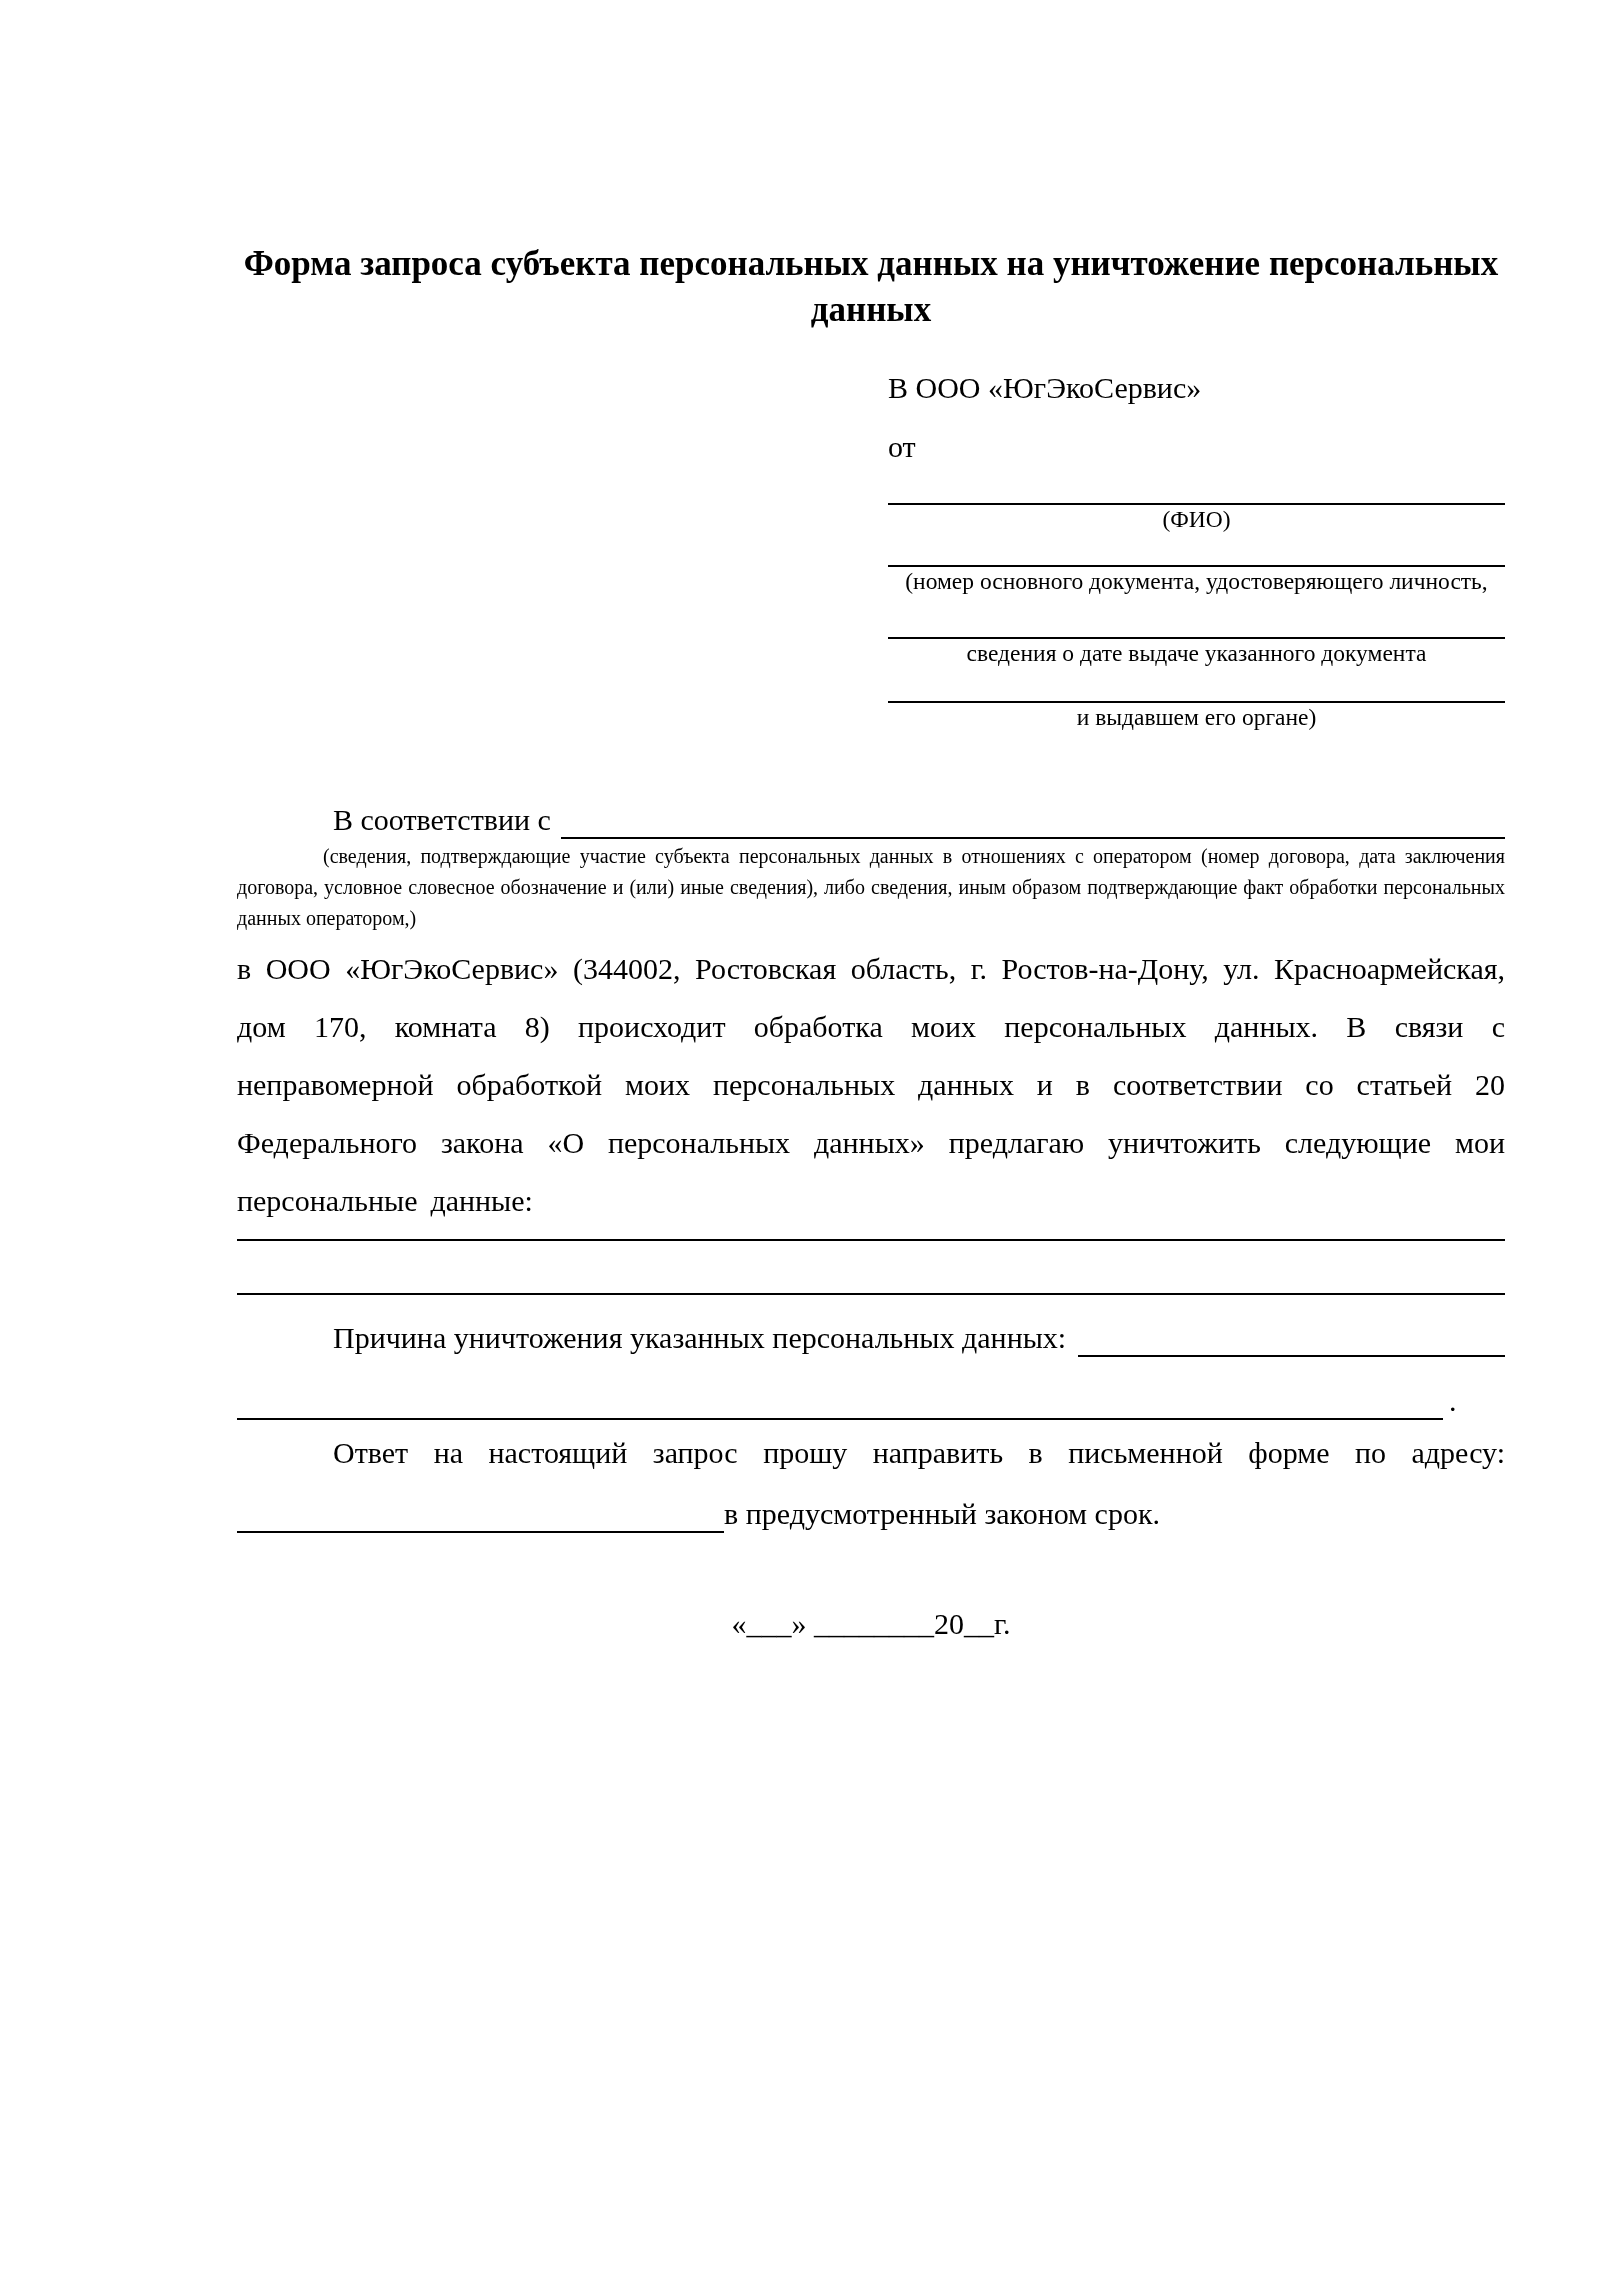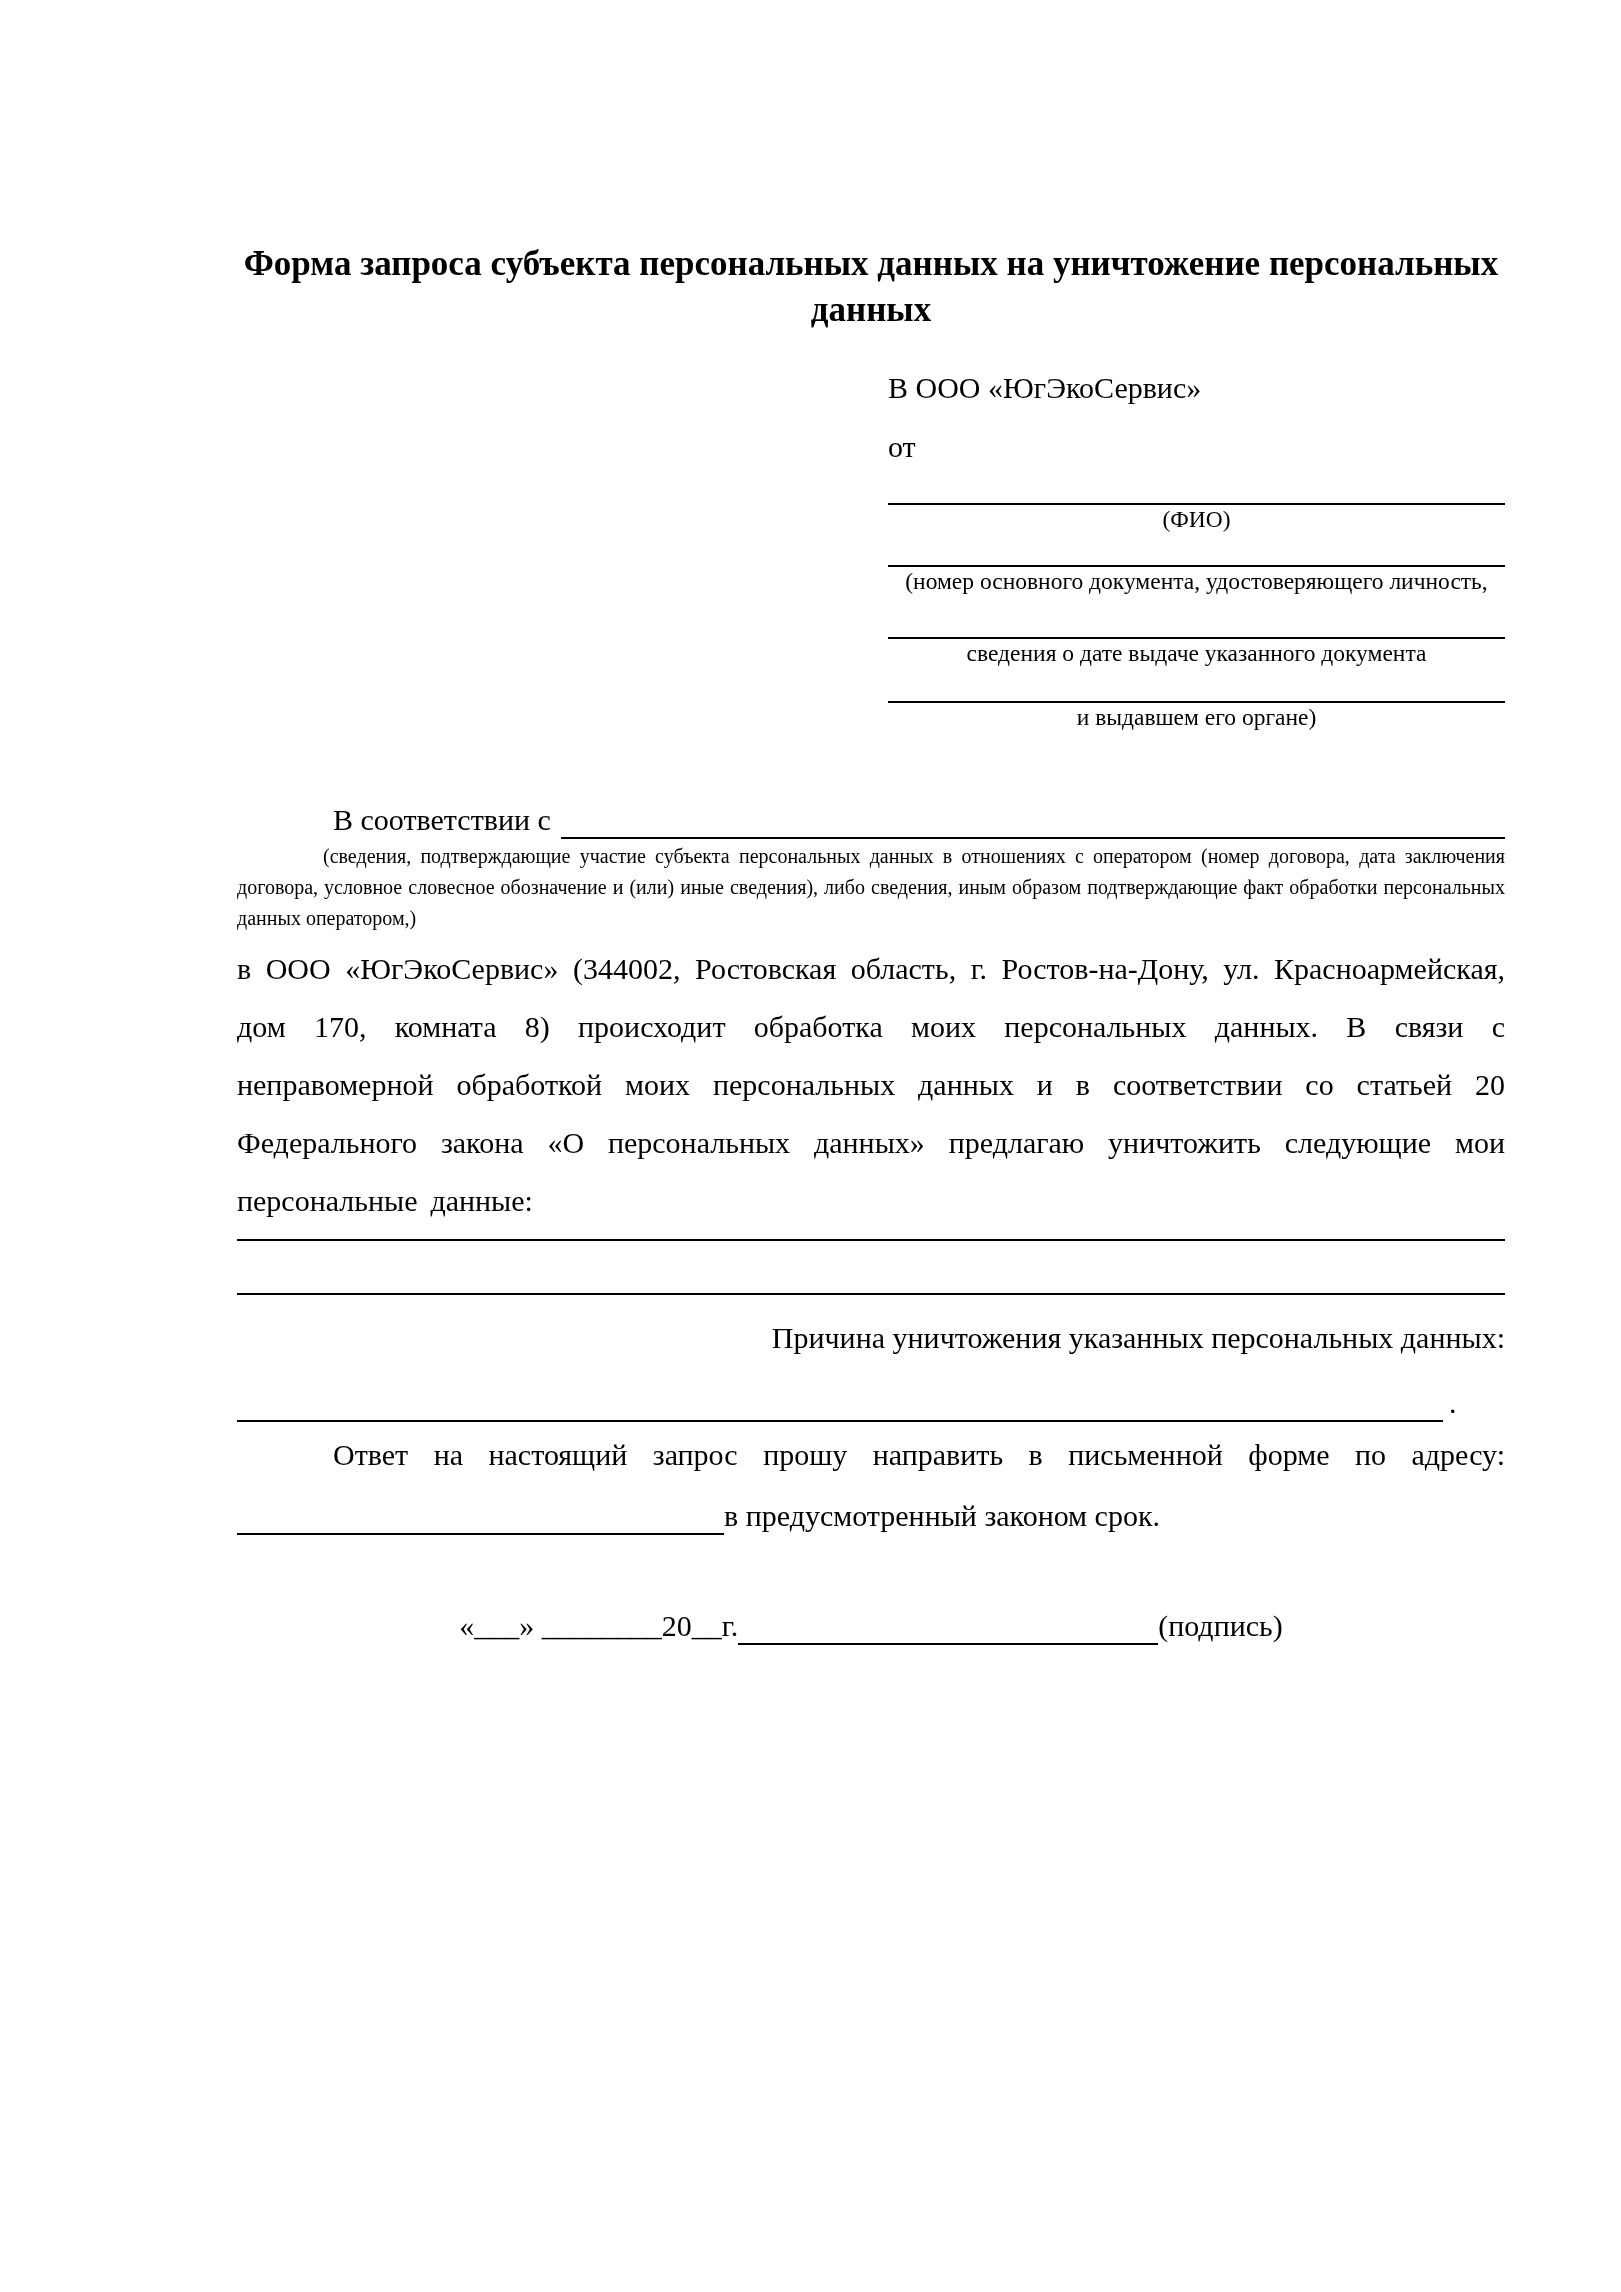--- a/index.html
+++ b/index.html
@@ -54,21 +54,21 @@
   .main-par {
     margin-top: 5.9px;
     line-height: 58px;
     text-align: justify;
     word-spacing: 0.18em;
   }
   
   .blank-1 { height: 10.8px; border-bottom: 2.9px solid #000; margin-top: 0; }
   .blank-2 { height: 54px; border-bottom: 2.9px solid #000; }
   
-  .reason { margin-top: 23.5px; display: flex; align-items: flex-end; line-height: 39px; flex-direction: column; }
+  .reason { margin-top: 23.5px; display: flex; align-items: flex-end; line-height: 39px; }
   .reason .indent { width: 96px; flex: none; }
   .reason .fill { flex: 1; height: 35px; margin-left: 11.8px; }
   .reason-line2 { margin-top: 23.5px; display: flex; align-items: flex-end; line-height: 39px; }
   .reason-line2 .fill { flex: 1; height: 37px; margin-right: 5.9px; max-width: 1206px; }
   
   .answer {
     margin-top: 13.7px;
     line-height: 39px;
     text-align: justify;
     text-align-last: justify;
@@ -130,20 +130,16 @@
   </div>
 
   <div class="answer">Ответ на настоящий запрос прошу направить в письменной форме по адресу:</div>
   <div class="address-row">
     <span class="fill"></span>
     <span>в предусмотренный законом срок.</span>
   </div>
 
   <div class="footer">
     <div>«___» ________20__г.</div>
-    <div class="sig-group">
-      <span class="fill"></span>
-      <span>(подпись)</span>
-    </div>
   </div>
 
 </div>
 
 
 </body></html>

